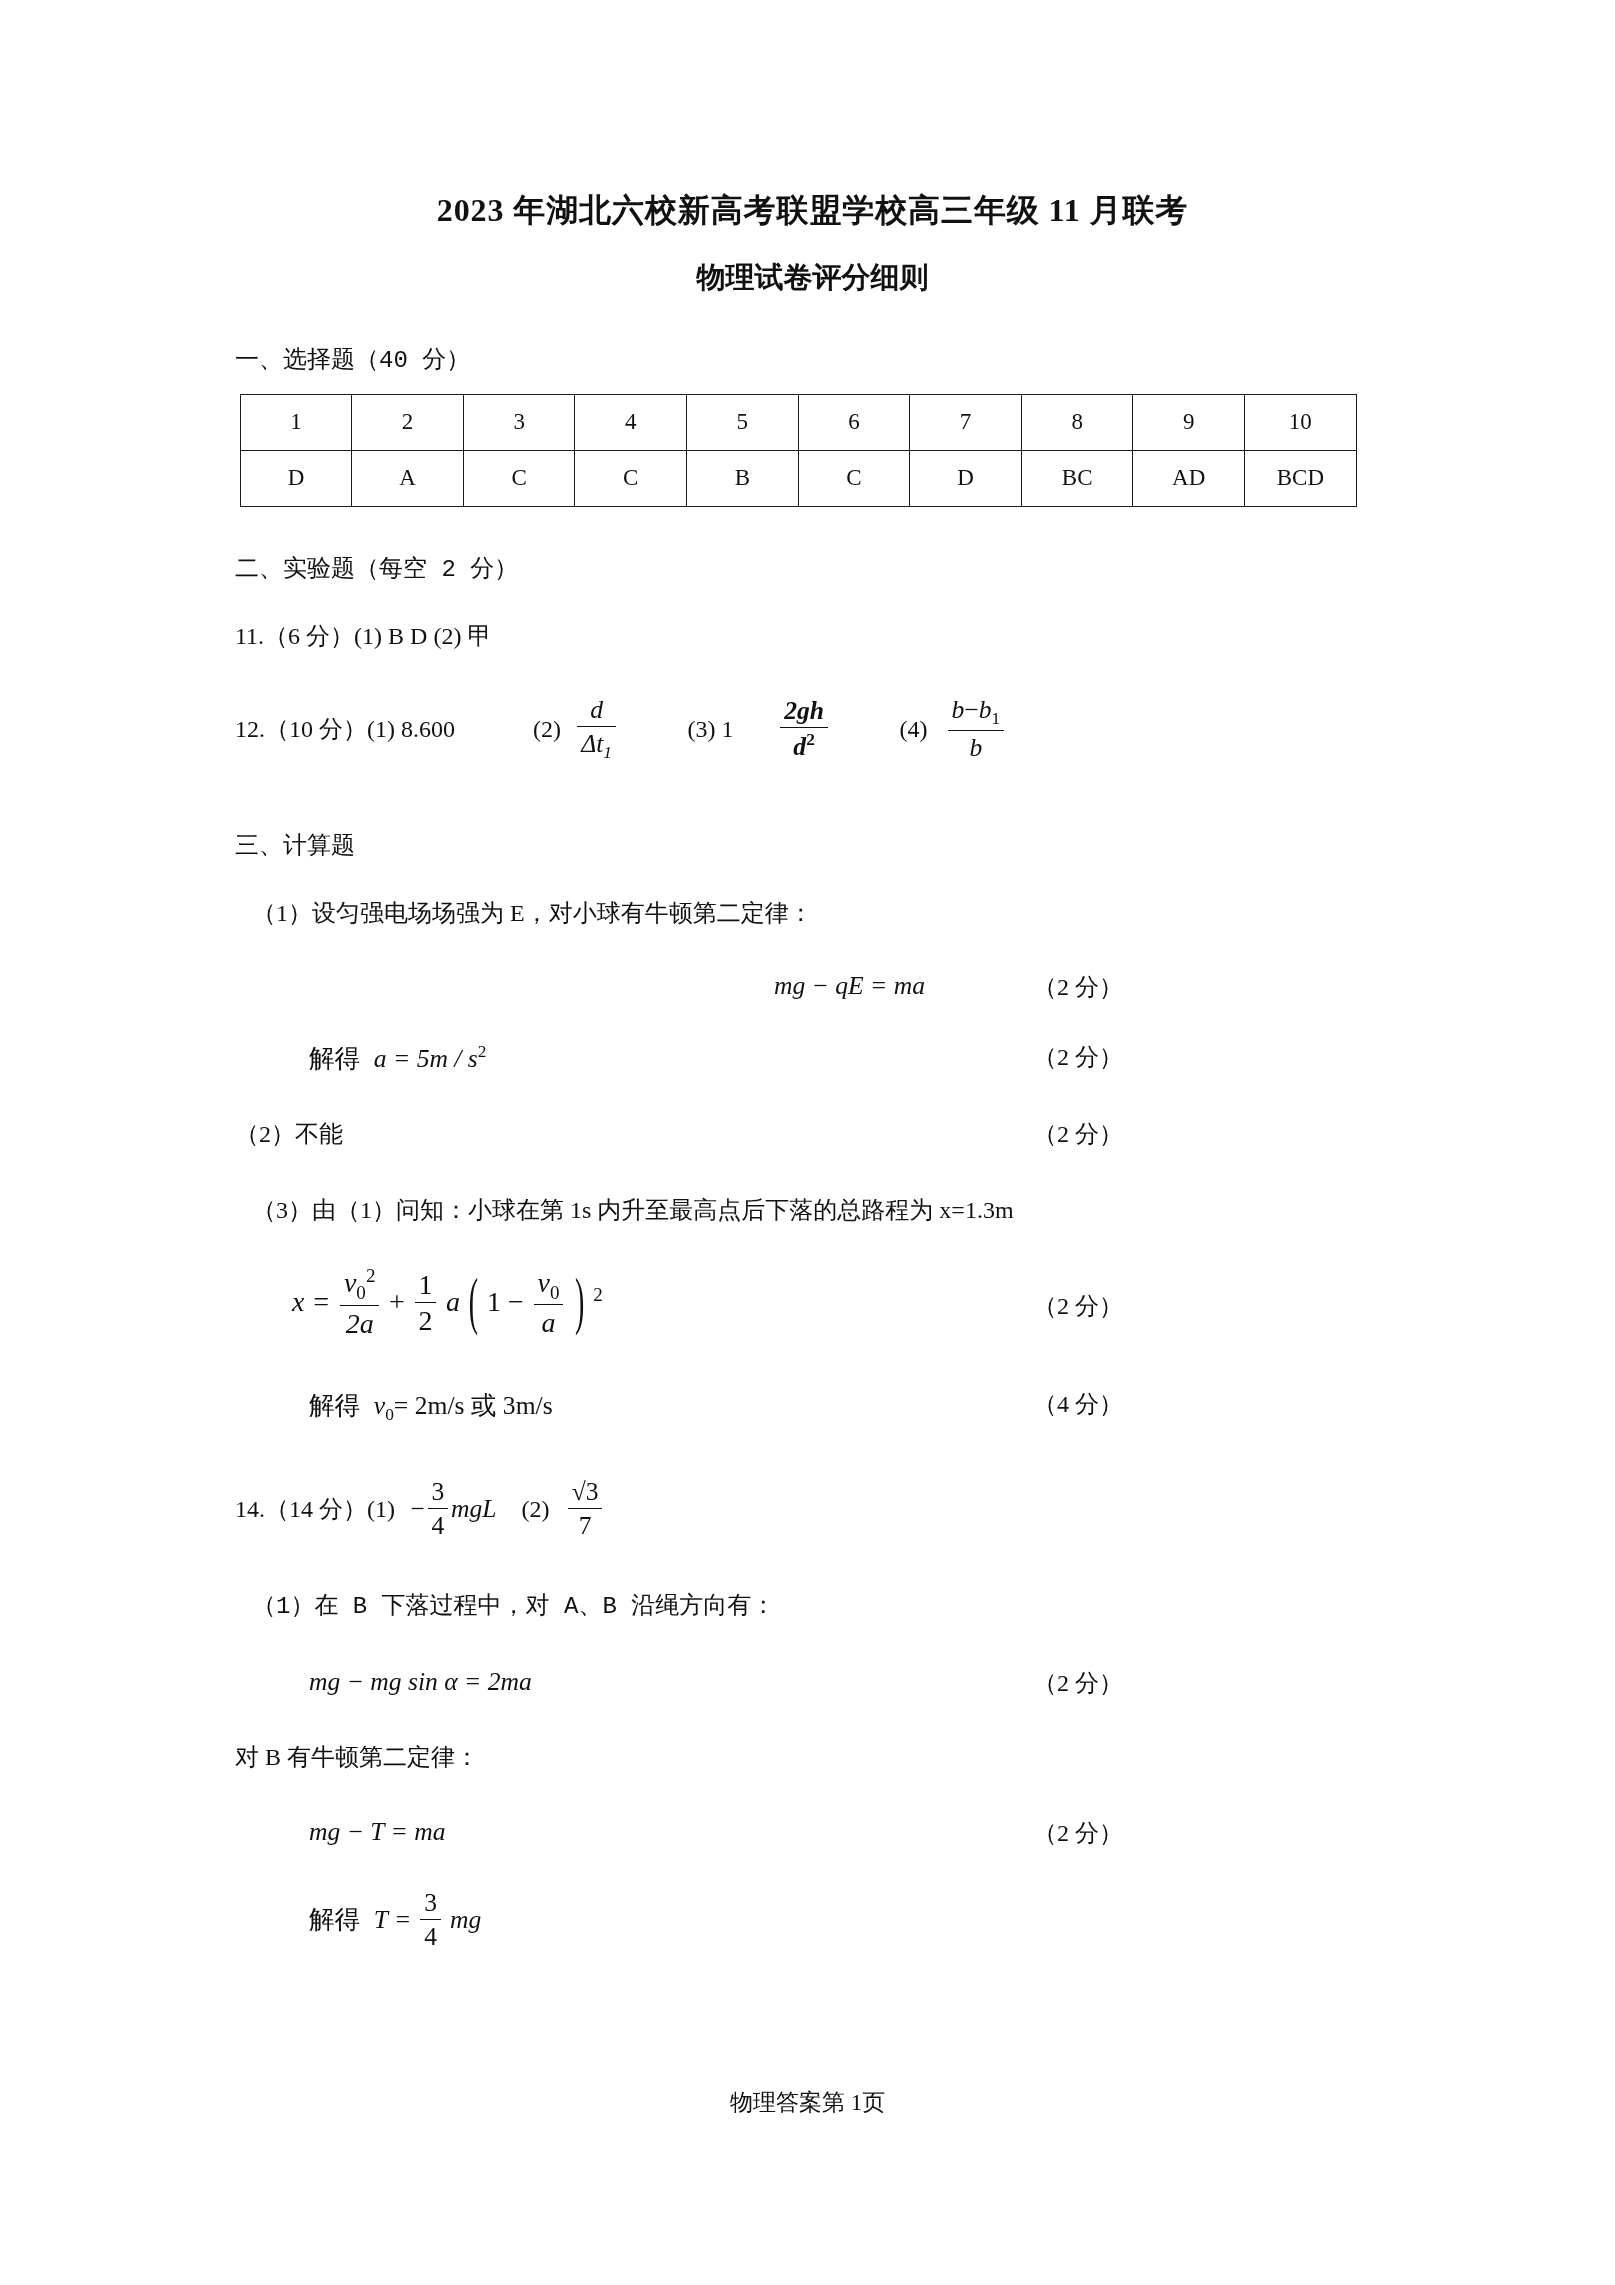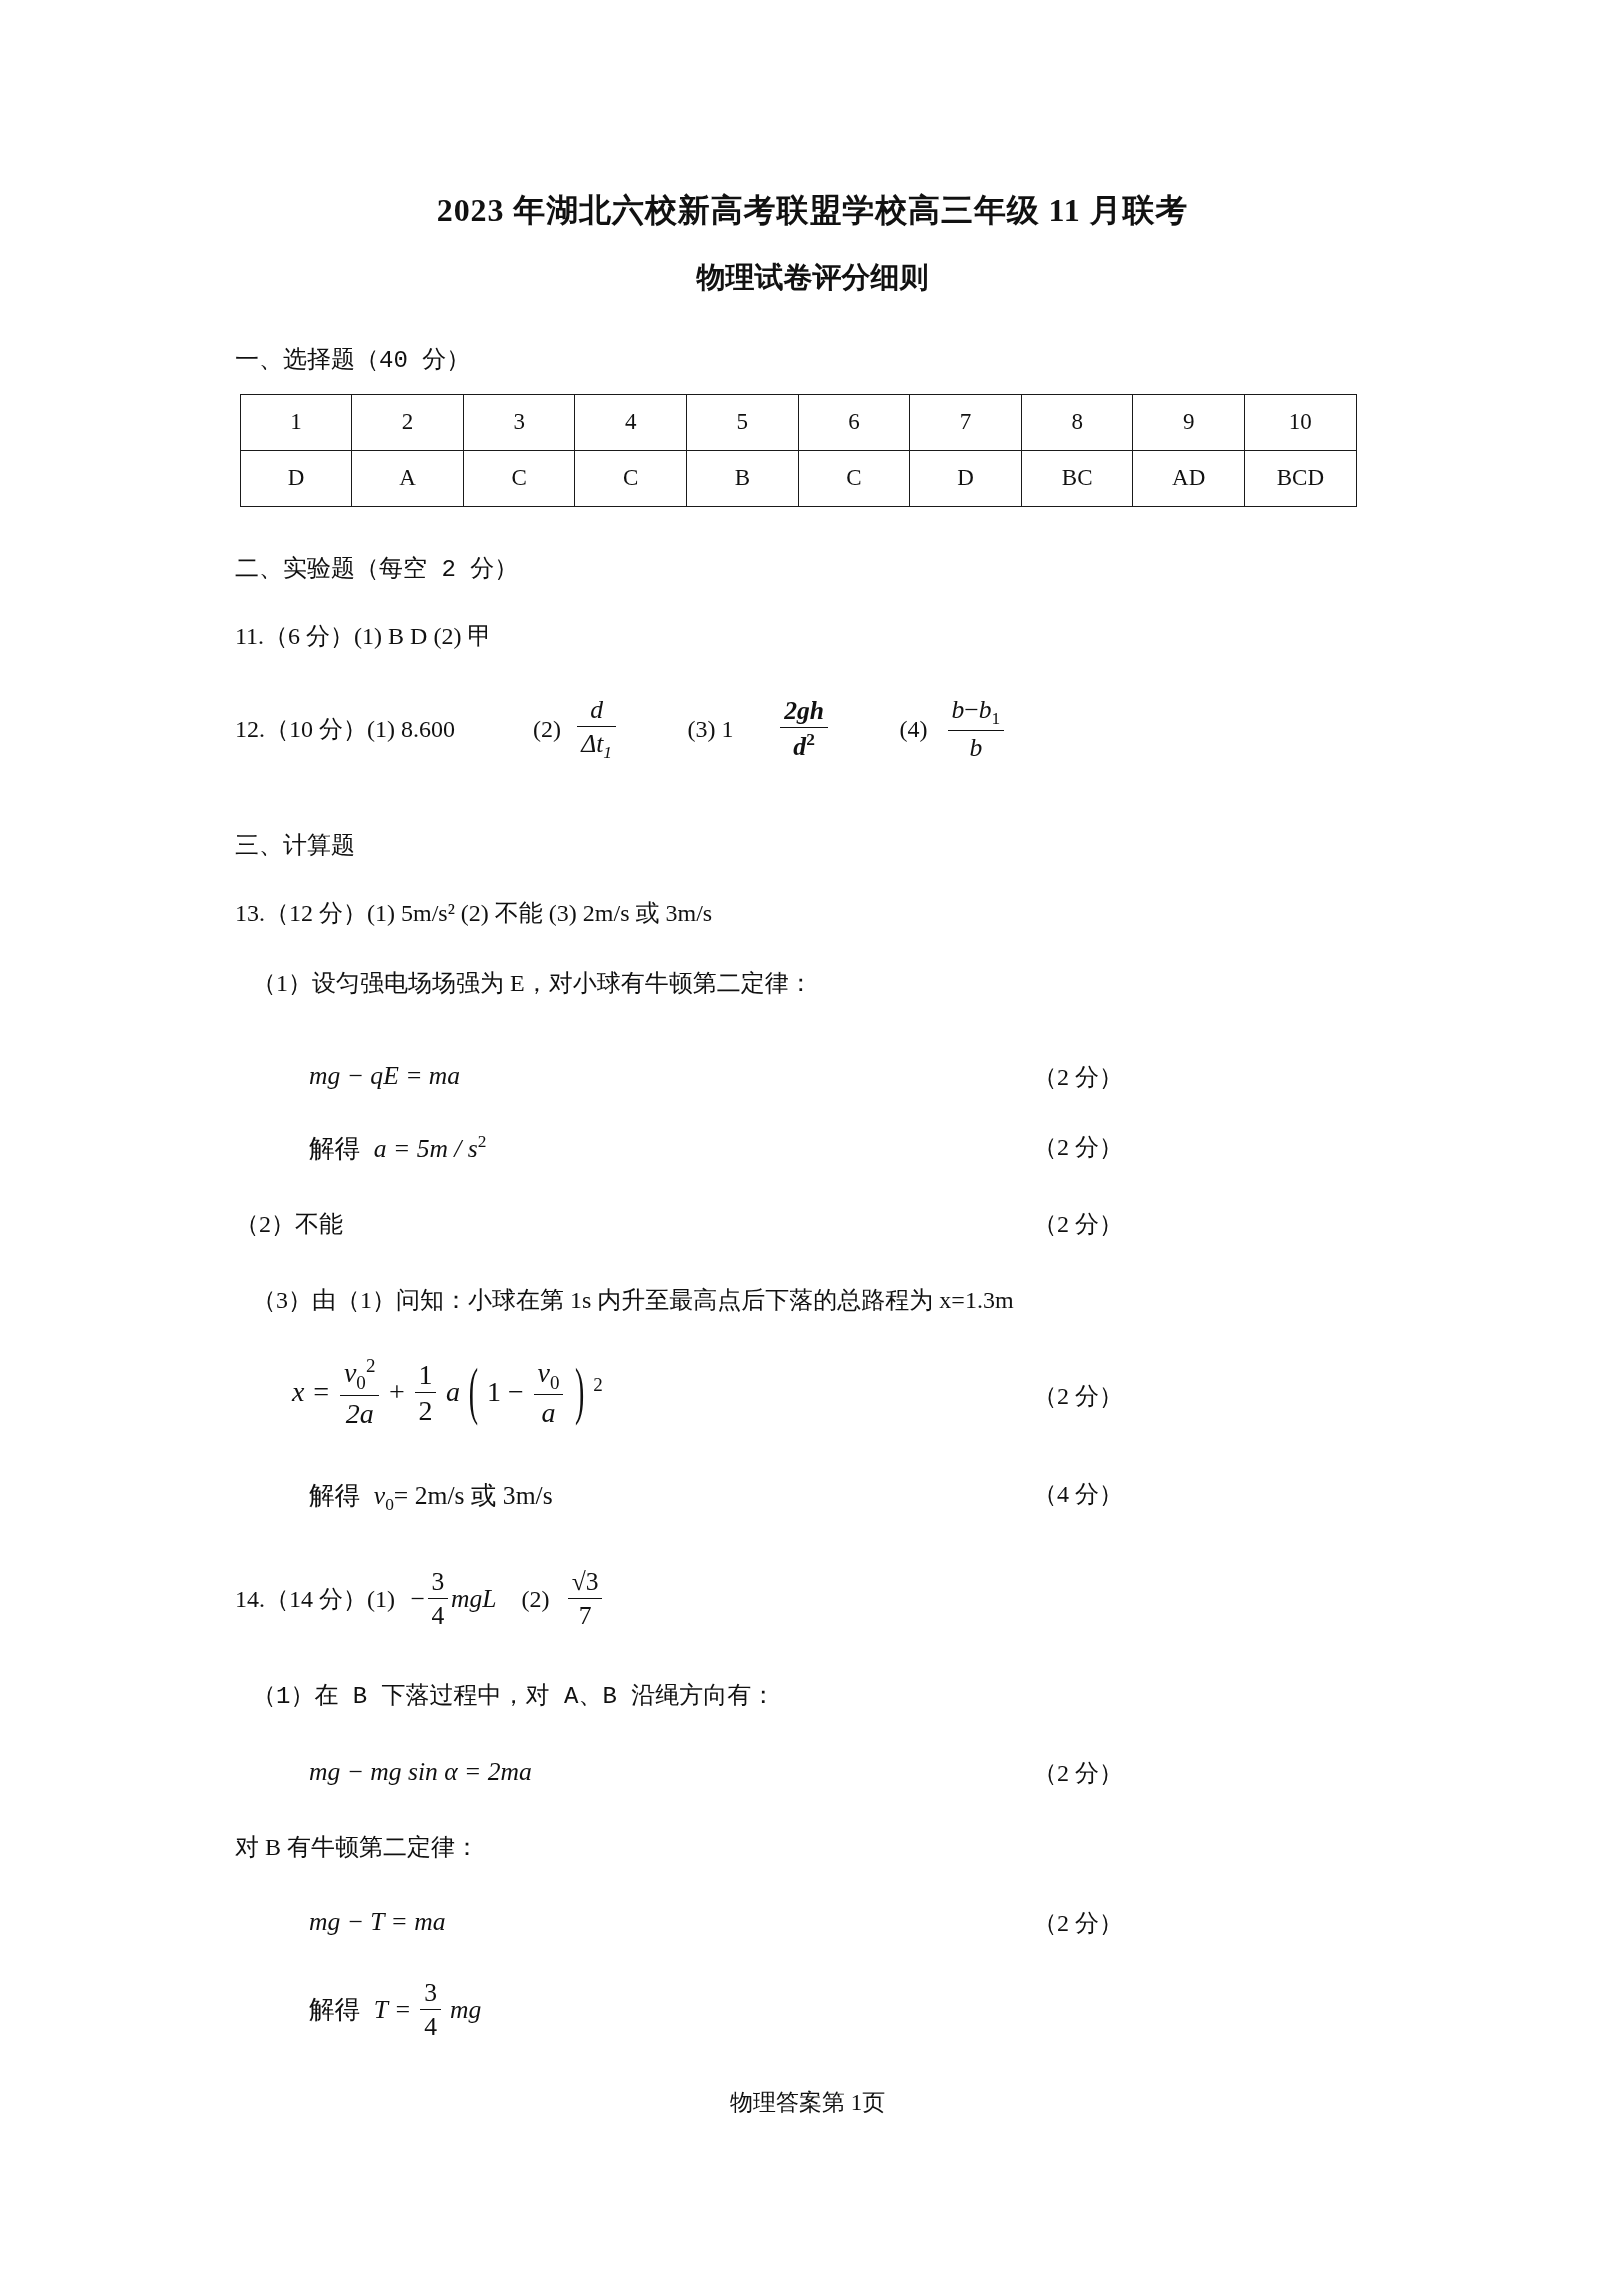--- a/index.html
+++ b/index.html
@@ -199,25 +199,24 @@
       <span class="eq" style="margin-left:11.4px;">
         <span class="frac">
           <span class="n"><span>b</span><span style="font-style:normal;">−</span><span>b</span><span class="sub">1</span></span>
           <span class="d">b</span>
         </span>
       </span>
     </div>
 
     <div class="section-head" style="margin-top:63px;">三、计算题</div>
 
-    <div class="para">13.（12 分）(1) 5m/s²    (2) 不能   (3) 2m/s 或 3m/s</div>
 
     <div class="para indent">（1）设匀强电场场强为 E，对小球有牛顿第二定律：</div>
 
-    <div class="row" style="margin-top:60px;">
+    <div class="row" style="margin-top:40px;text-align:center;">
       <span class="eq">mg − qE = ma</span>
       <span class="score">（2 分）</span>
     </div>
 
     <div class="row" style="margin-top:40px;">
       <span class="eq" style="font-style:normal;">解得</span>
       <span class="eq" style="margin-left:7.6px;"><span>a = 5m / s</span><span class="sup">2</span></span>
       <span class="score">（2 分）</span>
     </div>
 

